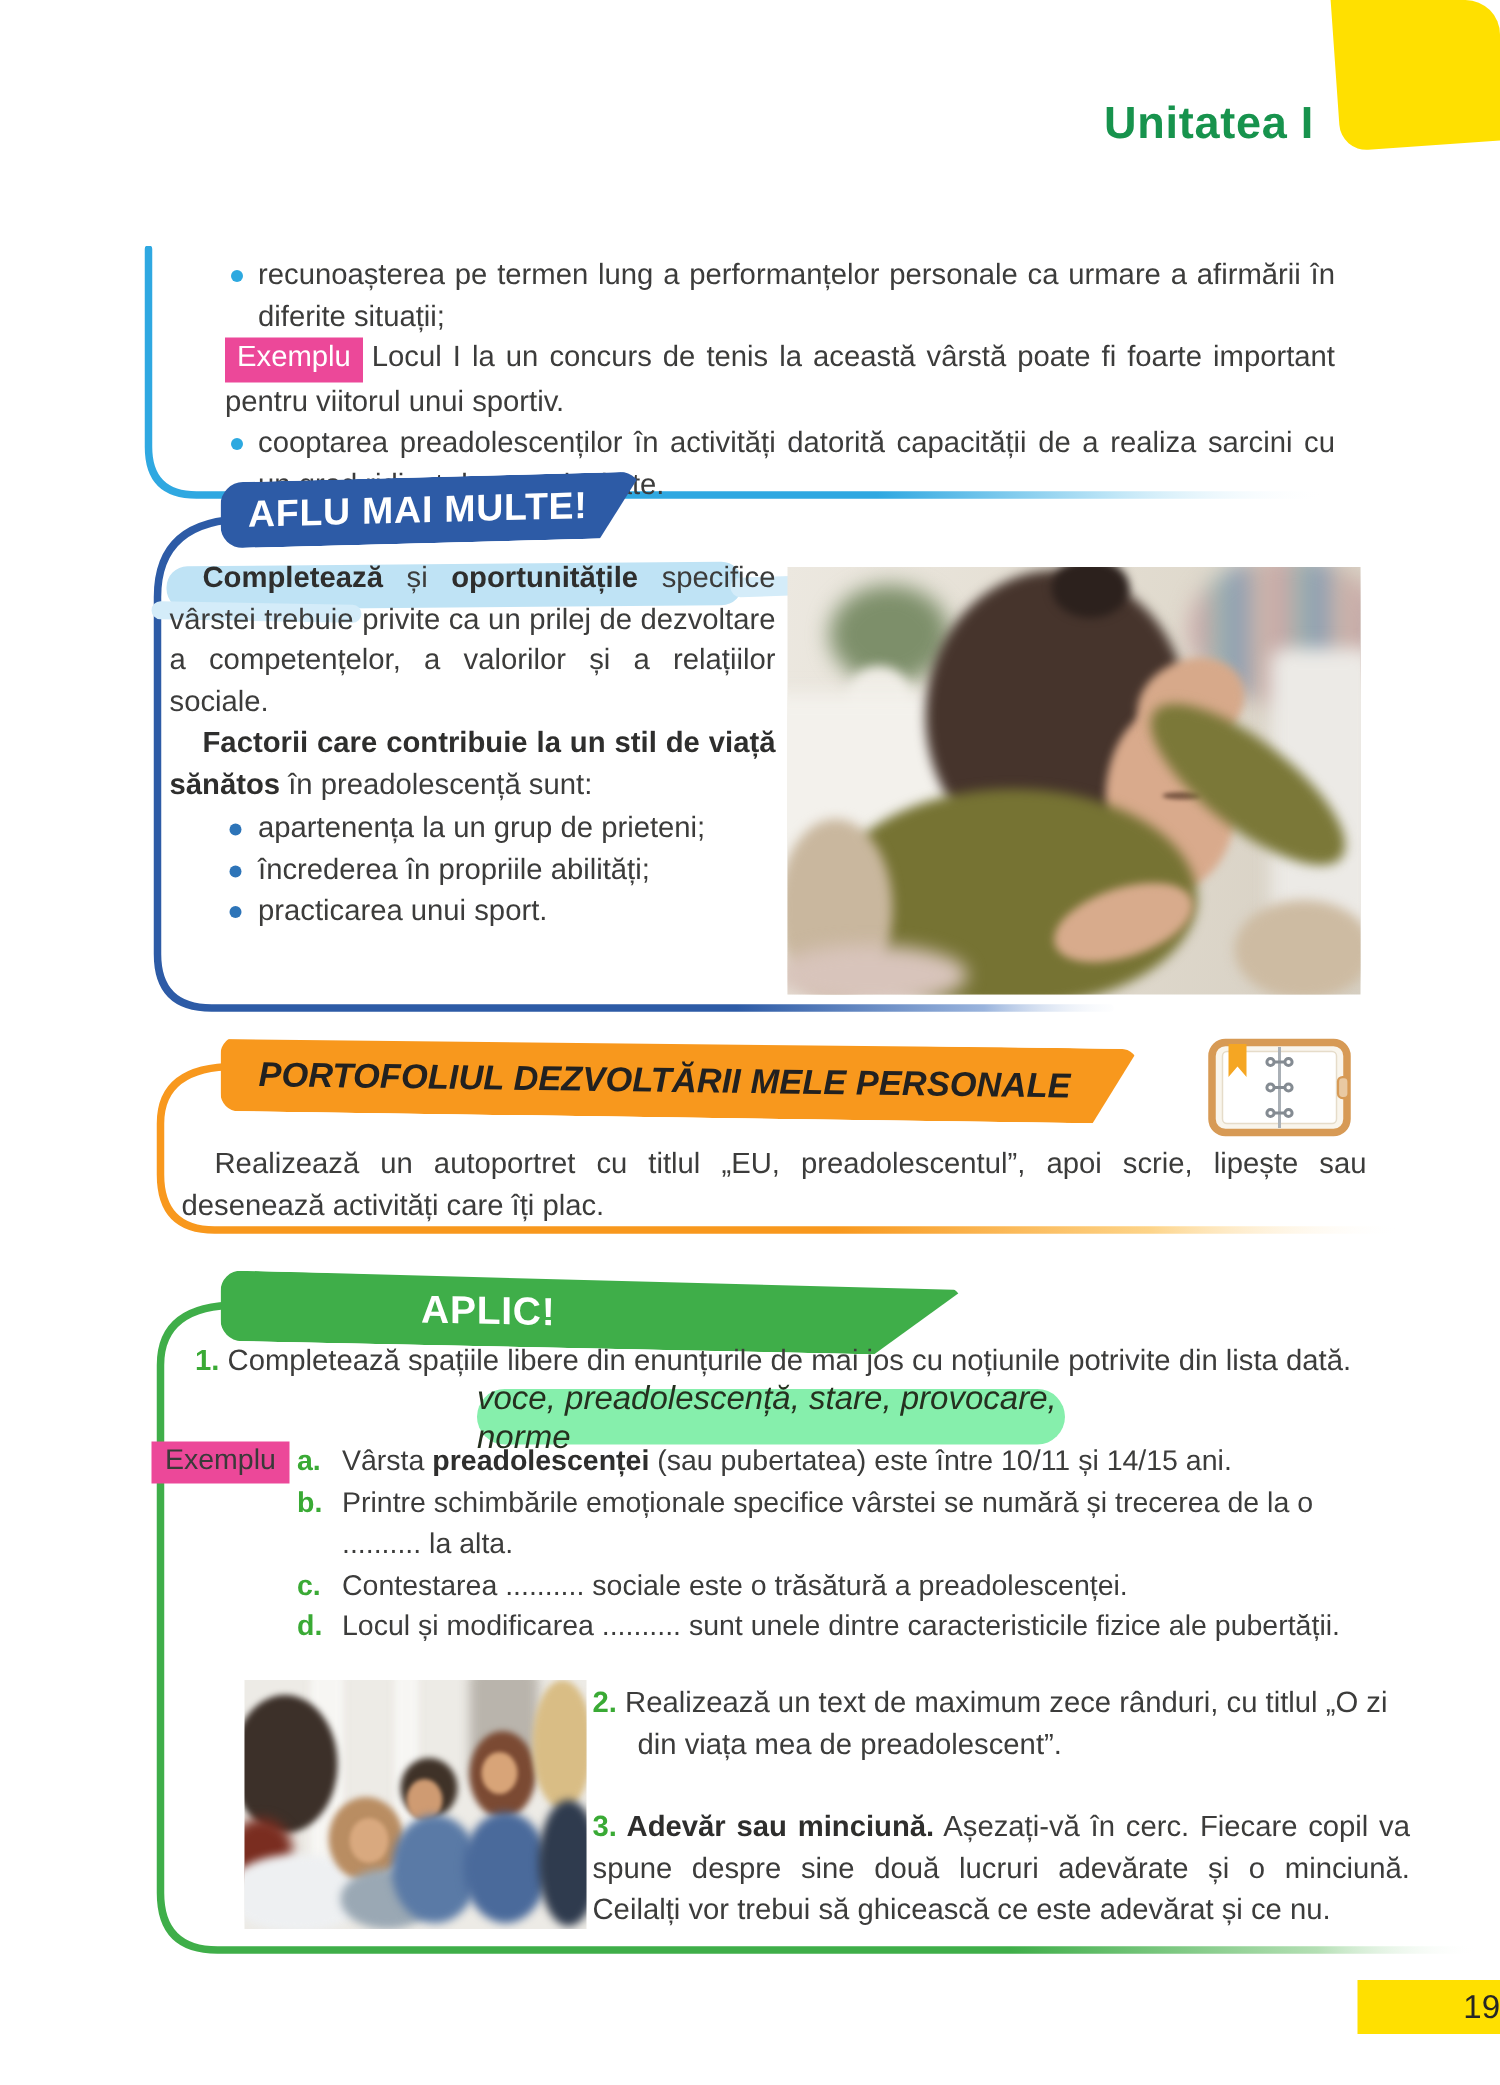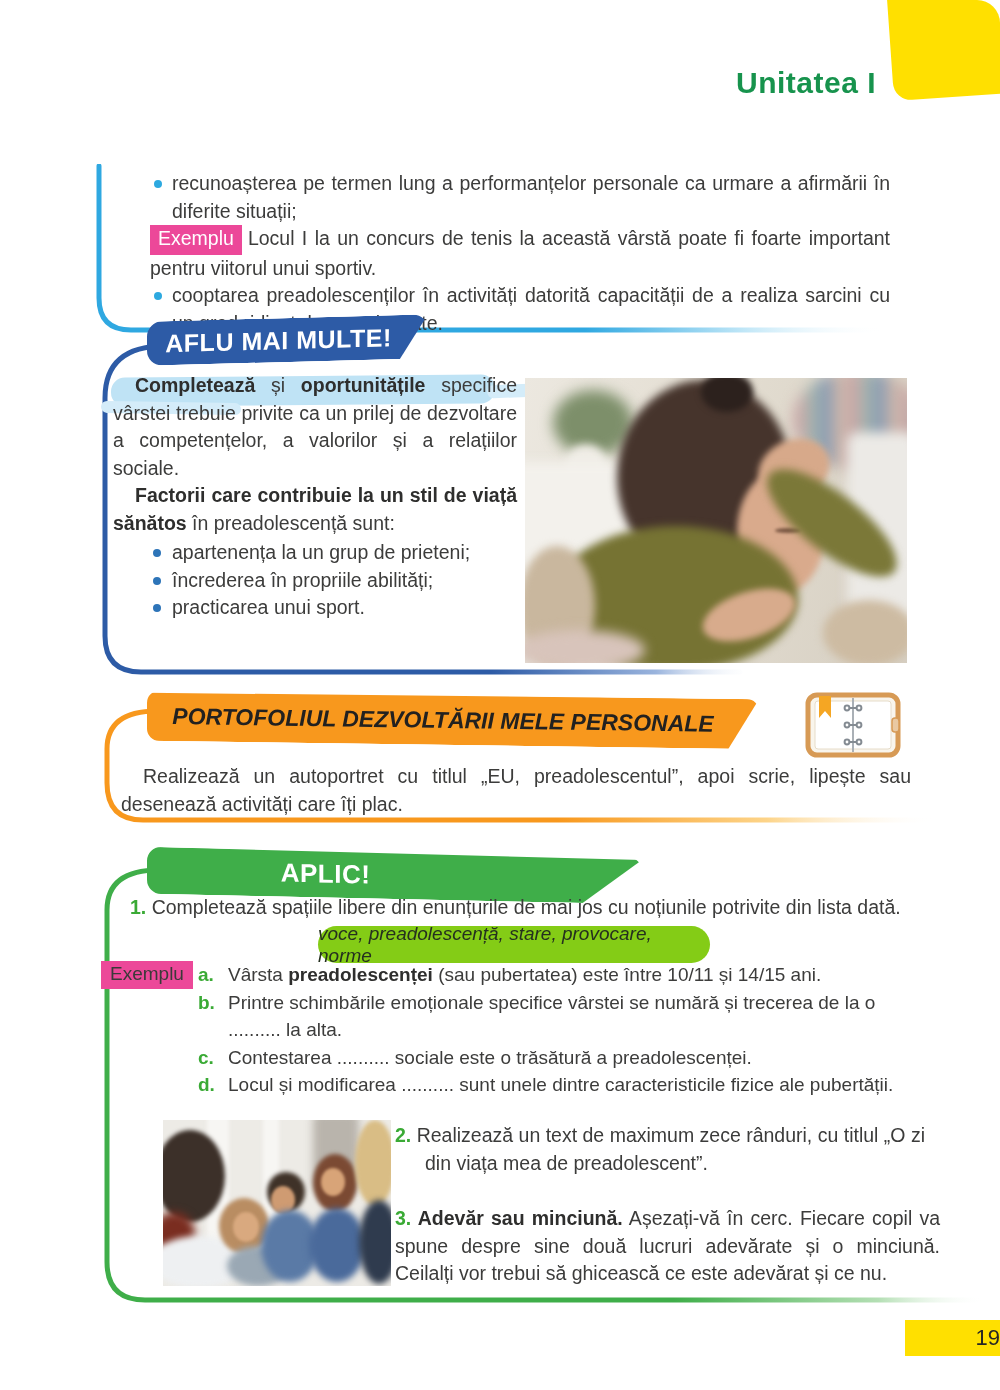--- a/index.html
+++ b/index.html
@@ -56,23 +56,23 @@
 
   
   .photo{position:absolute;overflow:hidden;}
   .photo .b{position:absolute;border-radius:50%;}
   .photo-hug{left:525px;top:378px;width:382px;height:285px;
       background:linear-gradient(105deg,#ece8e0 0%,#e3ddd1 45%,#d6cfc2 100%);}
   .photo-teens{left:163px;top:1120px;width:228px;height:166px;background:#edebe6;}
 
   
   .num{font-weight:bold;color:#3aaa35;}
-  .pill{position:absolute;left:318px;top:926px;width:392px;height:37px;background:#84cc16;
+  .pill{position:absolute;left:318px;top:926px;width:392px;height:37px;background:#86efac;
       border-radius:19px;display:flex;align-items:center;justify-content:center;
-      font-style:italic;font-size:19px;color:#25301f;}
+      font-style:italic;font-size:22px;color:#25301f;}
   .ap-item{padding-left:30px;}
   .ap-item .letter{display:inline-block;width:30px;margin-left:-30px;font-weight:bold;color:#3aaa35;}
 
   
   .page-num{position:absolute;left:905px;top:1320px;width:95px;height:36px;background:#ffe000;
       display:flex;align-items:center;justify-content:flex-end;font-size:22px;color:#262625;}
 </style>
 </head>
 <body>
 

